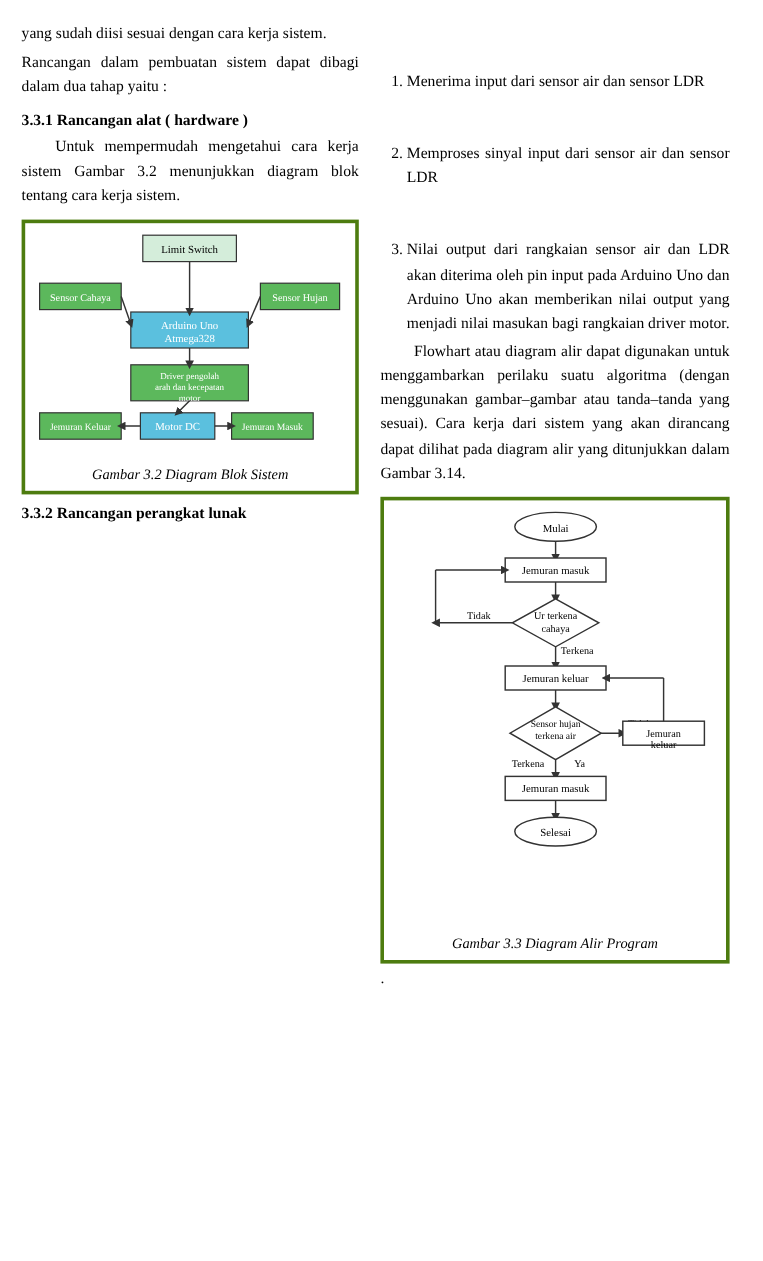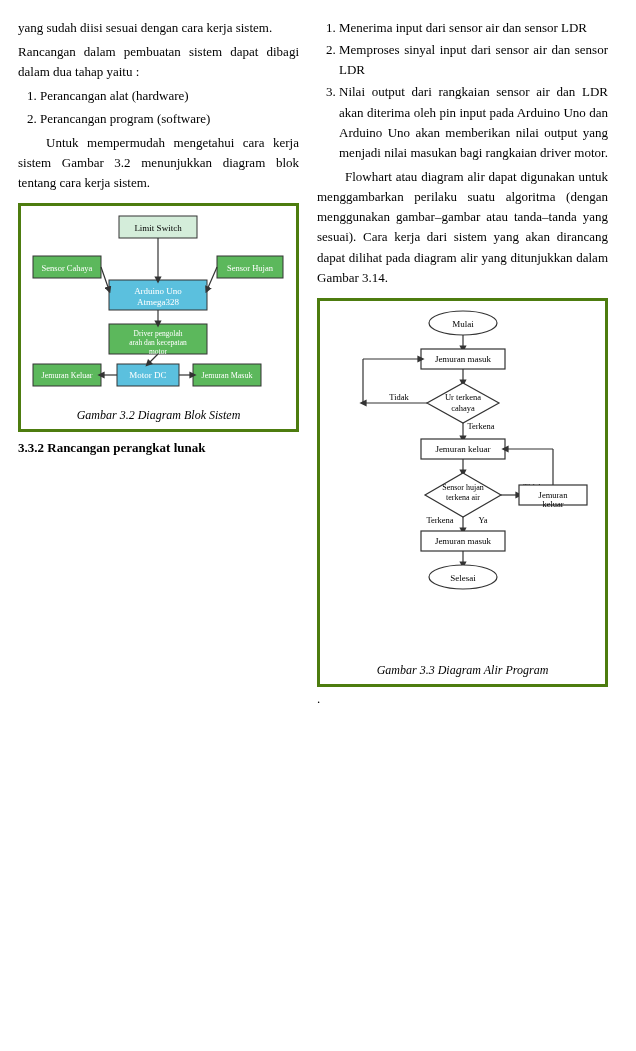--- a/index.html
+++ b/index.html
@@ -47,20 +47,21 @@
       text-indent: 28px;
     }
     ol.numbered {
       margin-left: 22px;
       margin-bottom: 4px;
     }
     ol.numbered li {
       text-align: justify;
       line-height: 1.55;
       margin-bottom: 2px;
+      margin-top: 40px;
     }
     .figure-container {
       border: 3px solid #4d7c0f;
       margin: 10px 0 4px 0;
       padding: 6px;
       background: #fff;
       display: flex;
       flex-direction: column;
       align-items: center;
     }
@@ -83,25 +84,24 @@
     .italic { }
   </style>
 </head>
 <body>
 
 <div class="page">
 
   <div class="col-left">
     <p>yang sudah diisi sesuai dengan cara kerja sistem.</p>
     <p>Rancangan dalam pembuatan sistem dapat dibagi dalam dua tahap yaitu :</p>
-    <ol class="numbered">
-      <li>Perancangan alat (hardware)</li>
-      <li>Perancangan program (software)</li>
-    </ol>
-
+
+    <div class="section-title">
+      <span>3.3.1   Rancangan alat ( hardware )</span>
+    </div>
     <p class="indent">Untuk mempermudah mengetahui cara kerja sistem Gambar 3.2 menunjukkan diagram blok tentang cara kerja sistem.</p>
 
     <div class="figure-container">
       <svg class="block-diagram" viewBox="0 0 260 180" xmlns="http://www.w3.org/2000/svg">
 
         <rect x="90" y="4" width="78" height="22" fill="#d4edda" stroke="#333" stroke-width="1"></rect>
         <text x="129" y="19" text-anchor="middle" font-size="9" font-family="Times New Roman">Limit Switch</text>
 
         <rect x="4" y="44" width="68" height="22" fill="#5cb85c" stroke="#333" stroke-width="1"></rect>
         <text x="38" y="59" text-anchor="middle" font-size="8.5" font-family="Times New Roman" fill="white">Sensor Cahaya</text>

